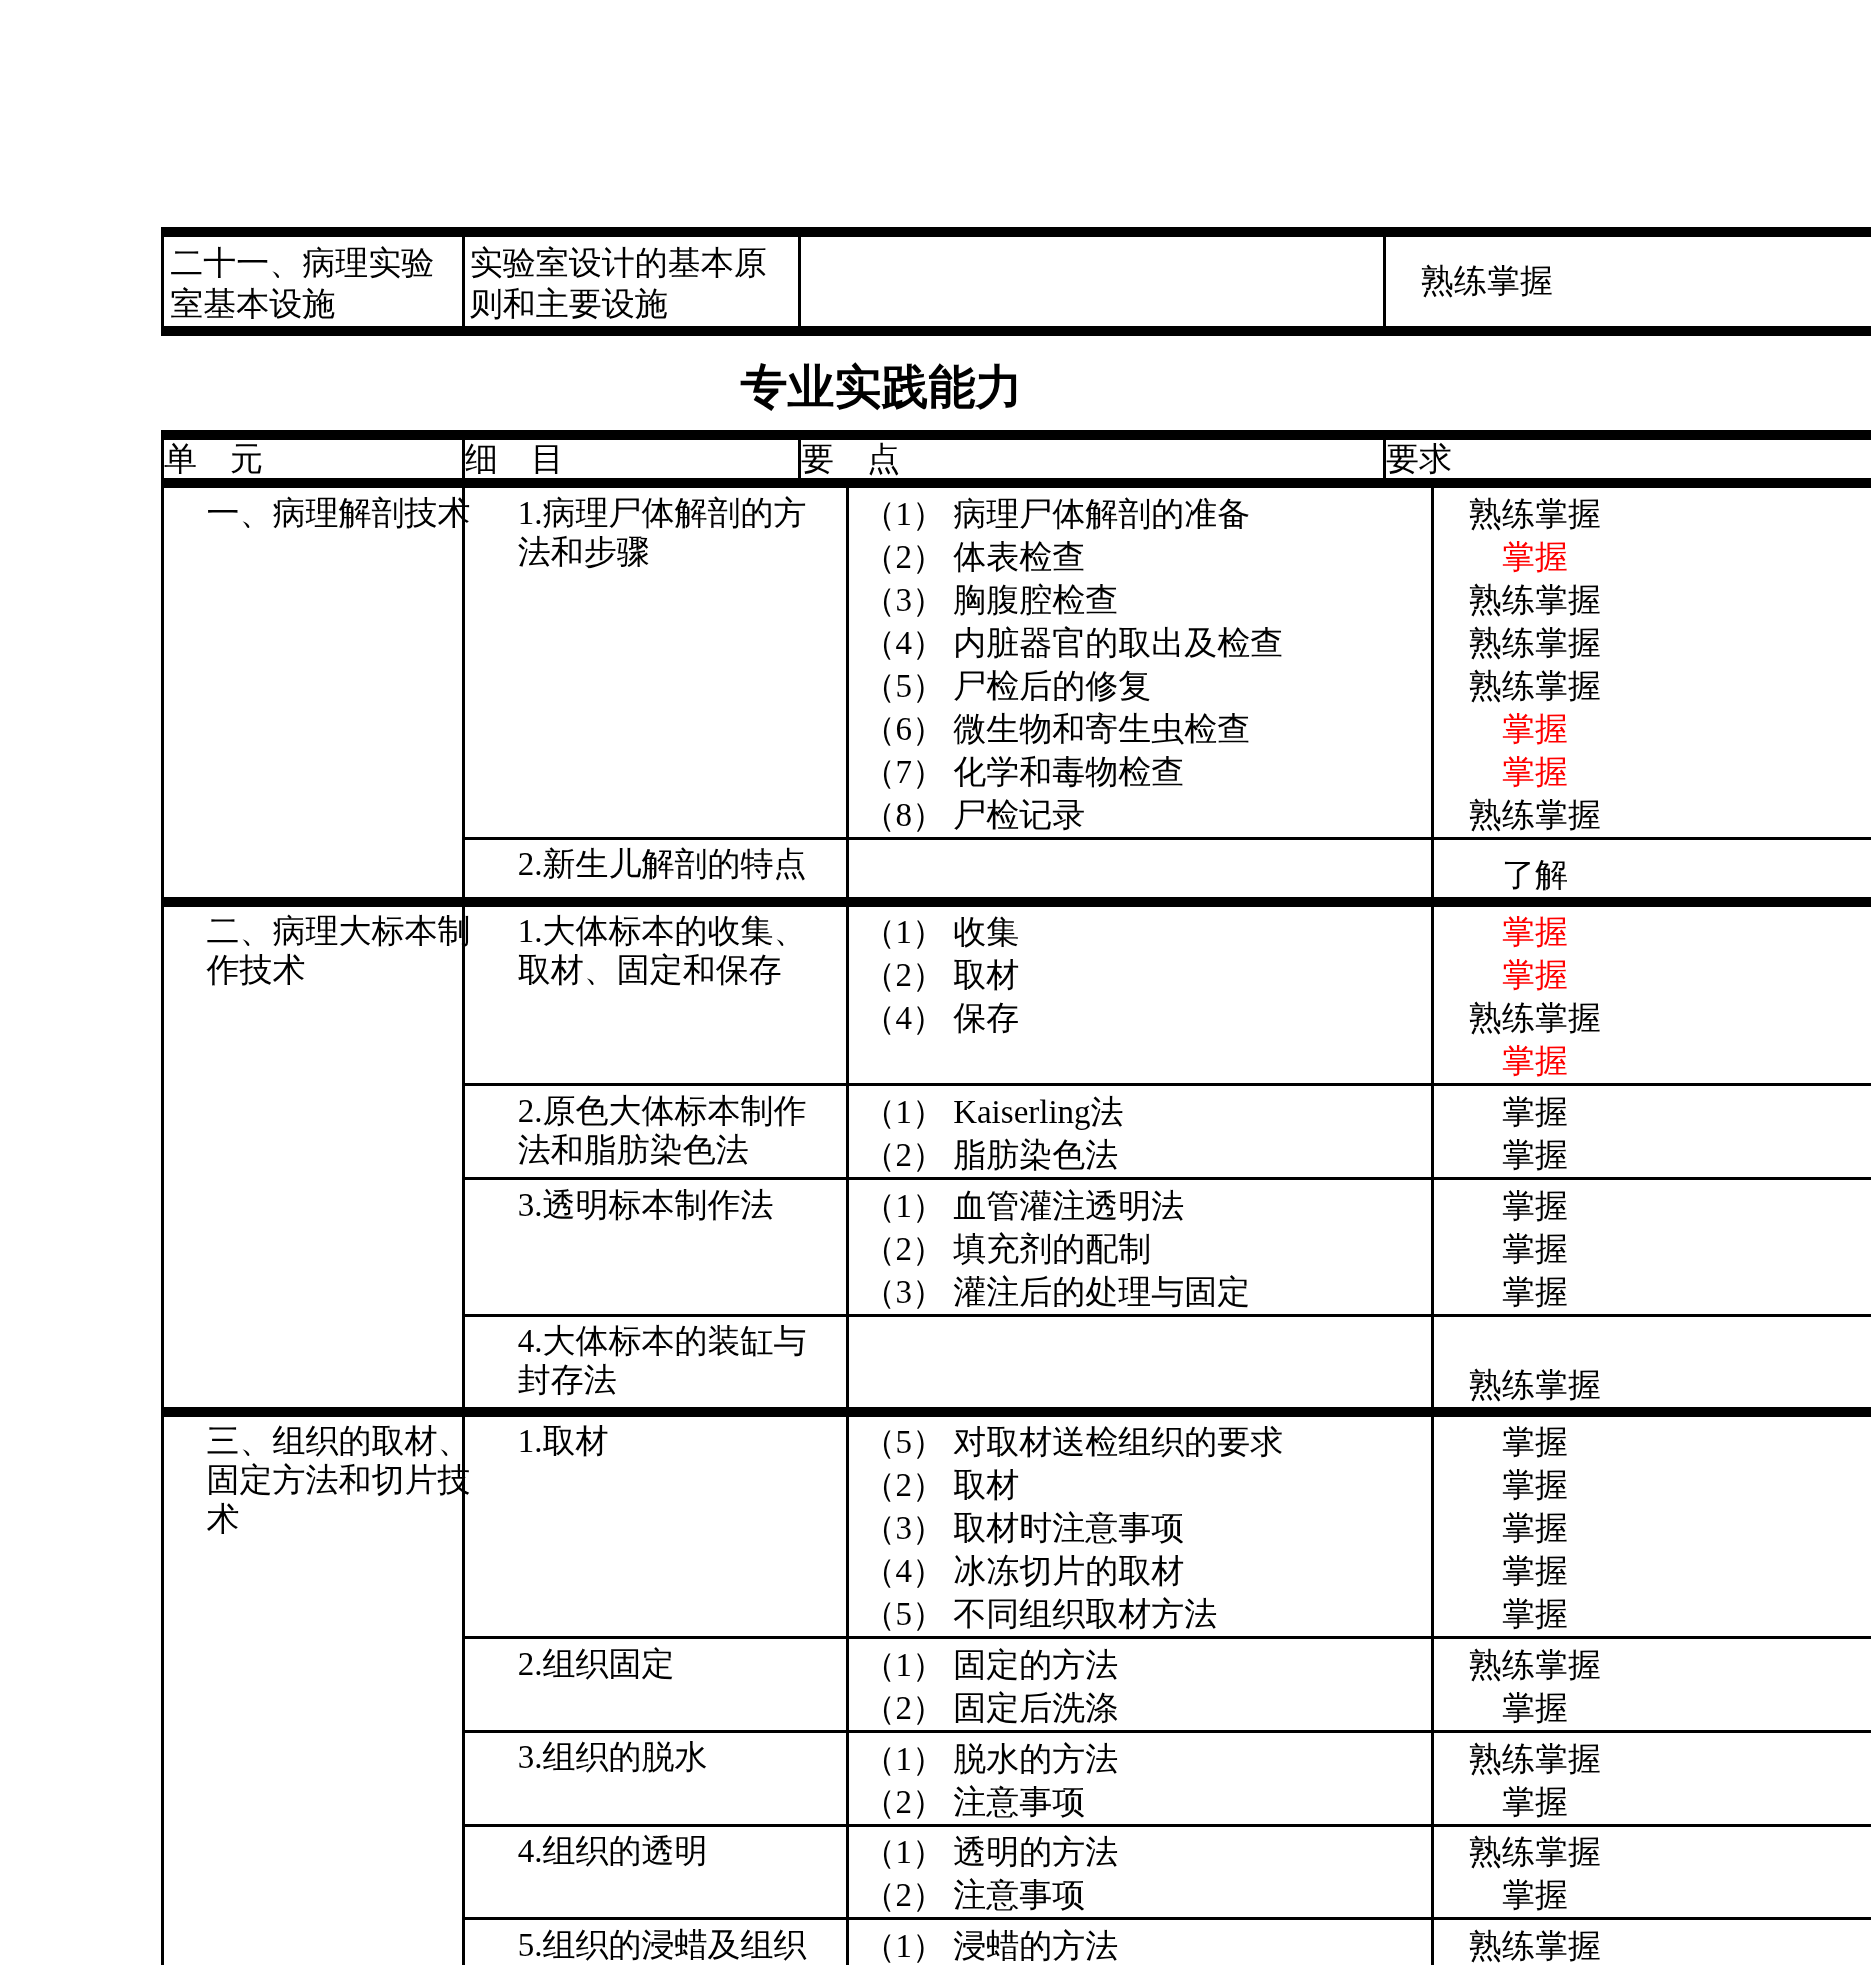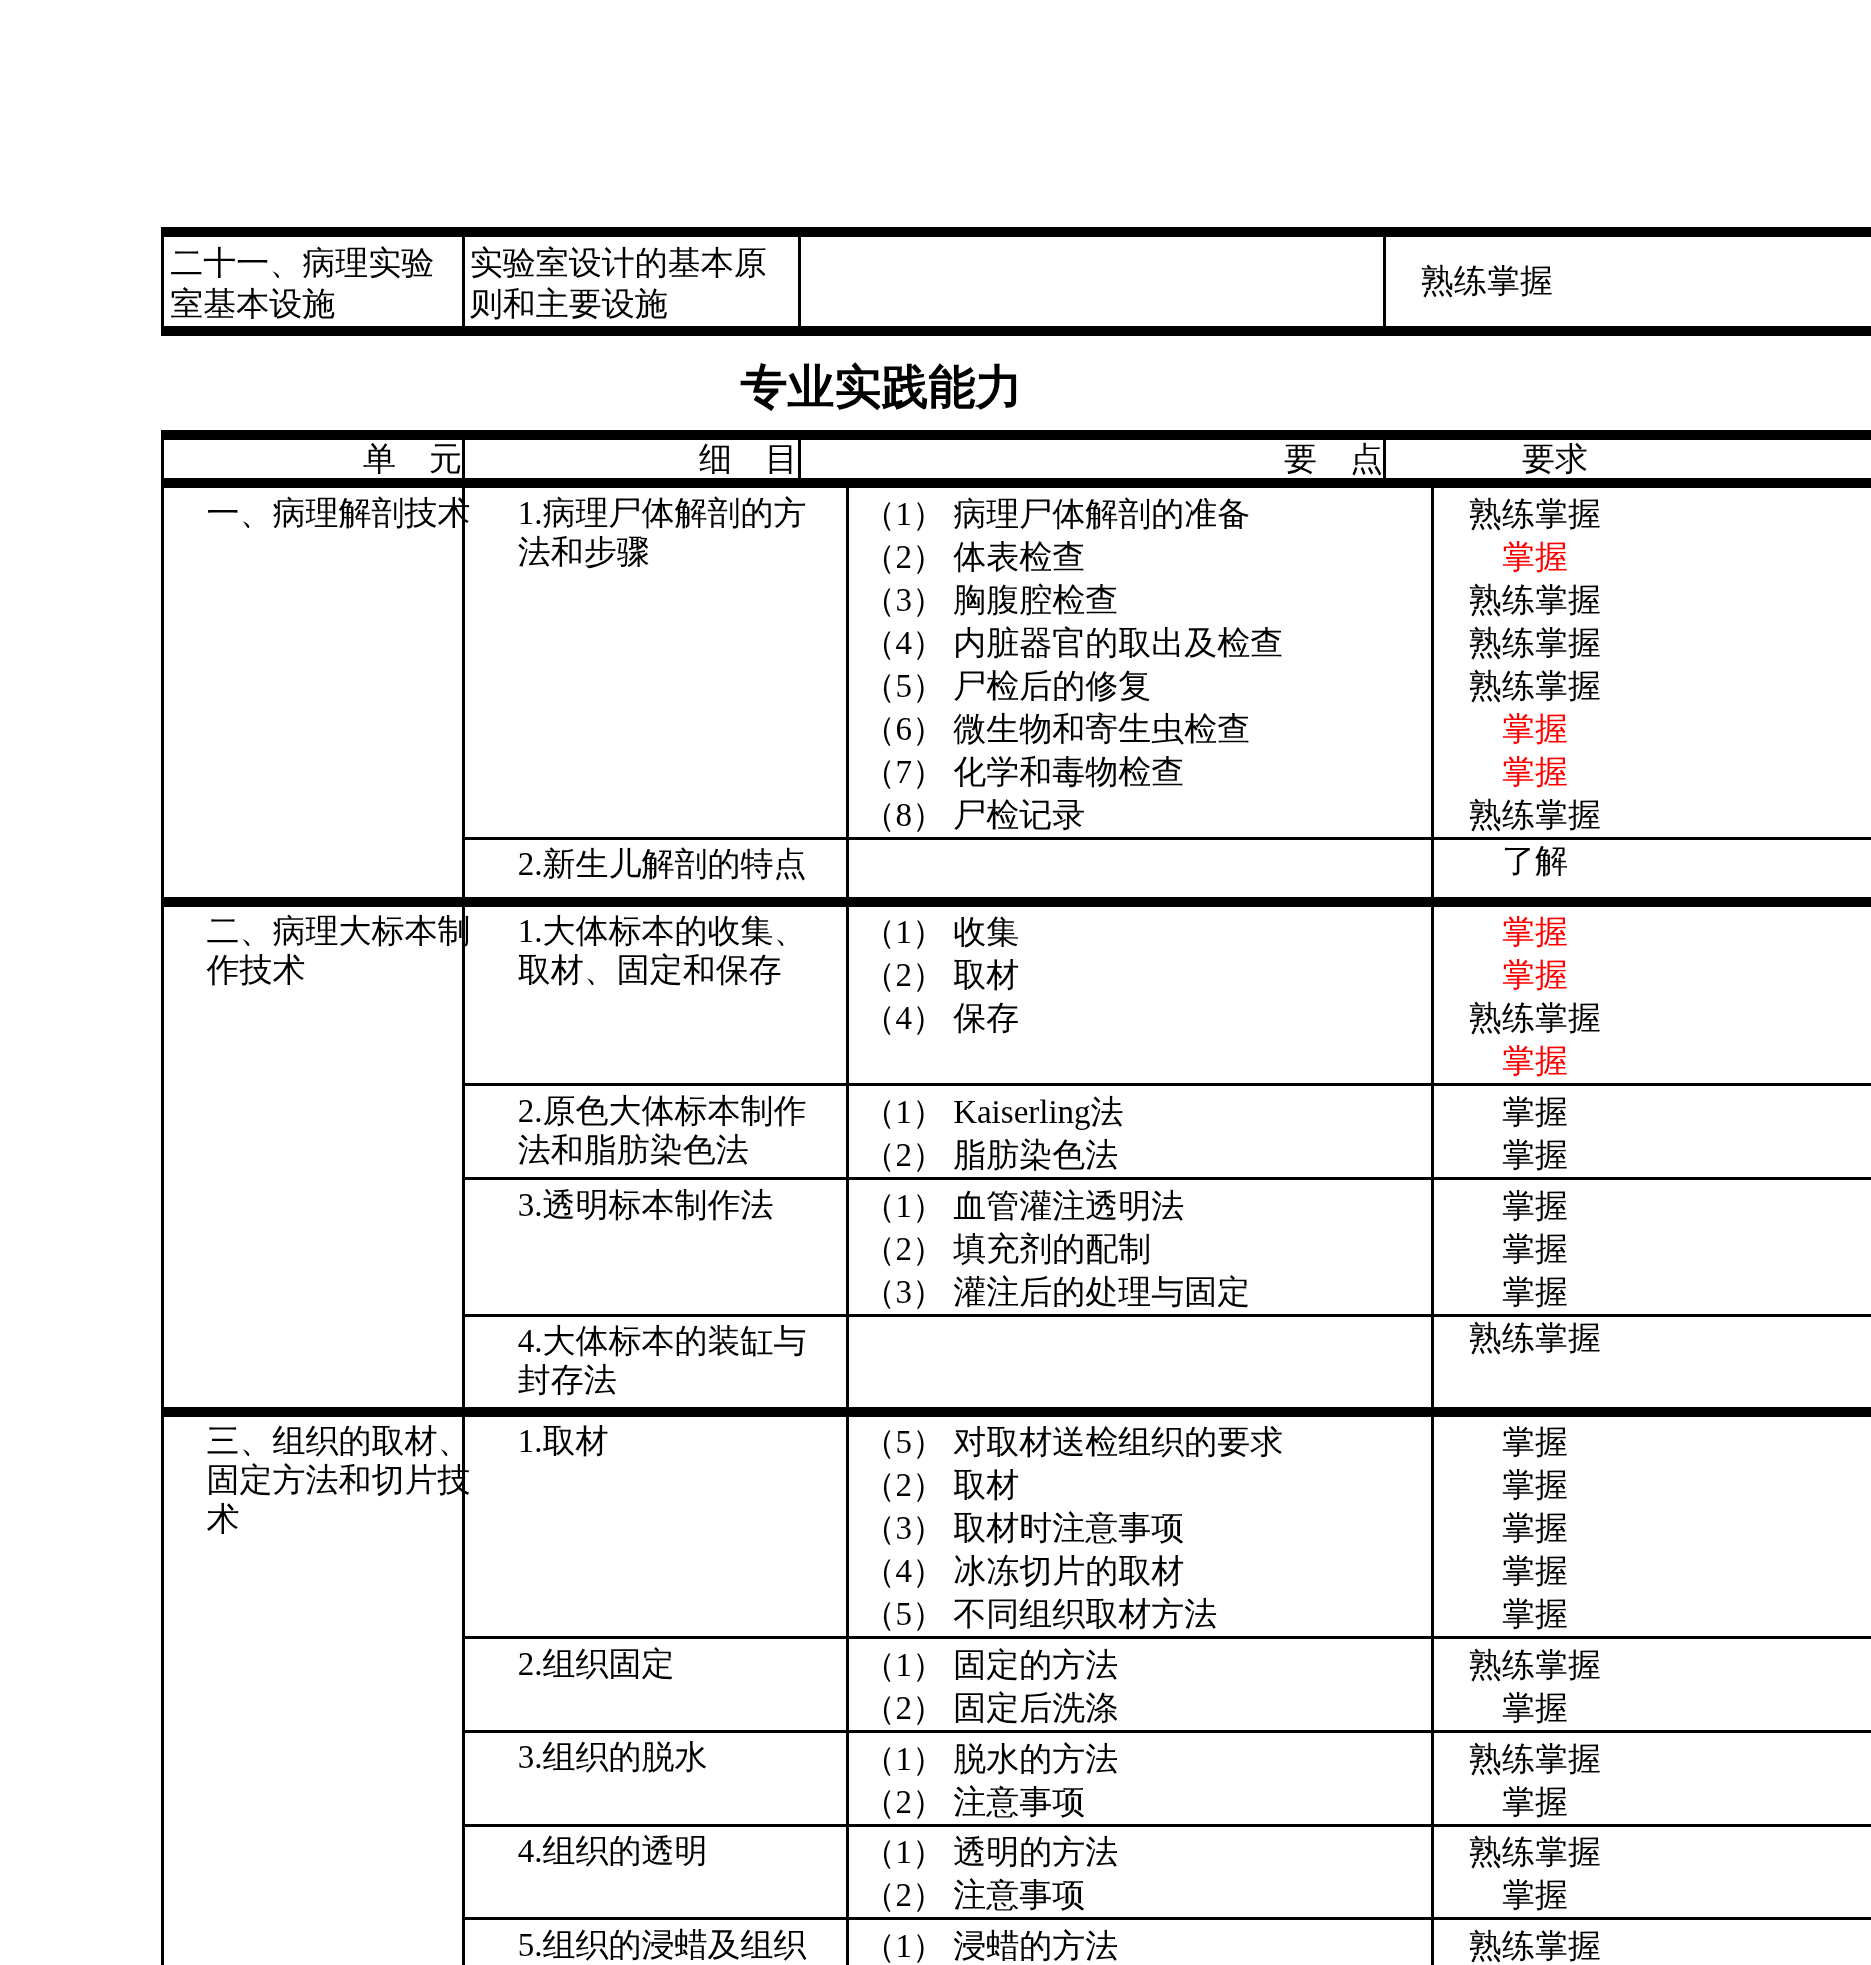--- a/index.html
+++ b/index.html
@@ -50,42 +50,42 @@
 
   
   .main{
     top:430px;
     border-left:var(--border-thin) solid #000;
     border-right:var(--border-thin) solid #000;
     border-top:var(--border-thick) solid #000;
     border-bottom:none;
   }
   .thead{display:flex;border-bottom:var(--border-thick) solid #000;}
-  .thead .cell{height:38px;line-height:38px;text-align:right;white-space:nowrap;}
+  .thead .cell{height:38px;line-height:38px;text-align:left;white-space:nowrap;}
   .h-unit{width:301px;border-right:var(--border-thin) solid #000;}
   .h-item{width:336px;border-right:var(--border-thin) solid #000;}
   .h-points{width:585px;border-right:var(--border-thin) solid #000;}
   .h-req{width:202px;}
 
   .block{display:flex;}
   .block + .block{border-top:var(--border-thick) solid #000;}
   .unit-cell{width:301px;border-right:var(--border-thin) solid #000;padding:5.5px 3.1px 0 5.5px;}
   .unit-line{height:var(--item-line);line-height:var(--item-line);white-space:nowrap;margin-left:37px;}
   .rows{flex:1;display:flex;flex-direction:column;}
   .row{display:flex;padding-left:48px;}
   .row + .row{border-top:var(--border-row) solid #000;}
   .item-cell{width:336px;border-right:var(--border-thin) solid #000;padding:5.5px 3.1px 0 4.7px;}
   .item-line{height:var(--item-line);line-height:var(--item-line);white-space:nowrap;}
   .points-cell{width:585px;border-right:var(--border-thin) solid #000;padding:4.7px 0 0 13.4px;}
   .point-line{height:var(--pt-line);line-height:var(--pt-line);white-space:nowrap;}
   .req-cell{width:202px;padding-top:4.7px;text-align:center;}
   .req-line{height:var(--pt-line);line-height:var(--pt-line);white-space:nowrap;}
   .row.no-points{min-height:57px;}
   .row.no-points .item-cell{padding-bottom:6.3px;}
-  .row.no-points .req-cell{display:flex;align-items:flex-start;justify-content:center;padding-top:0;}
+  .row.no-points .req-cell{display:flex;align-items:flex-end;justify-content:center;padding-top:0;}
   .block:last-child .row:last-child .cell{padding-bottom:11.8px;}
   .red{color:var(--accent-red,#ff0000);}
 </style>
 </head>
 <body>
 
 <div class="page">
 
   <div class="carryover table-box">
     <div class="c-row">

